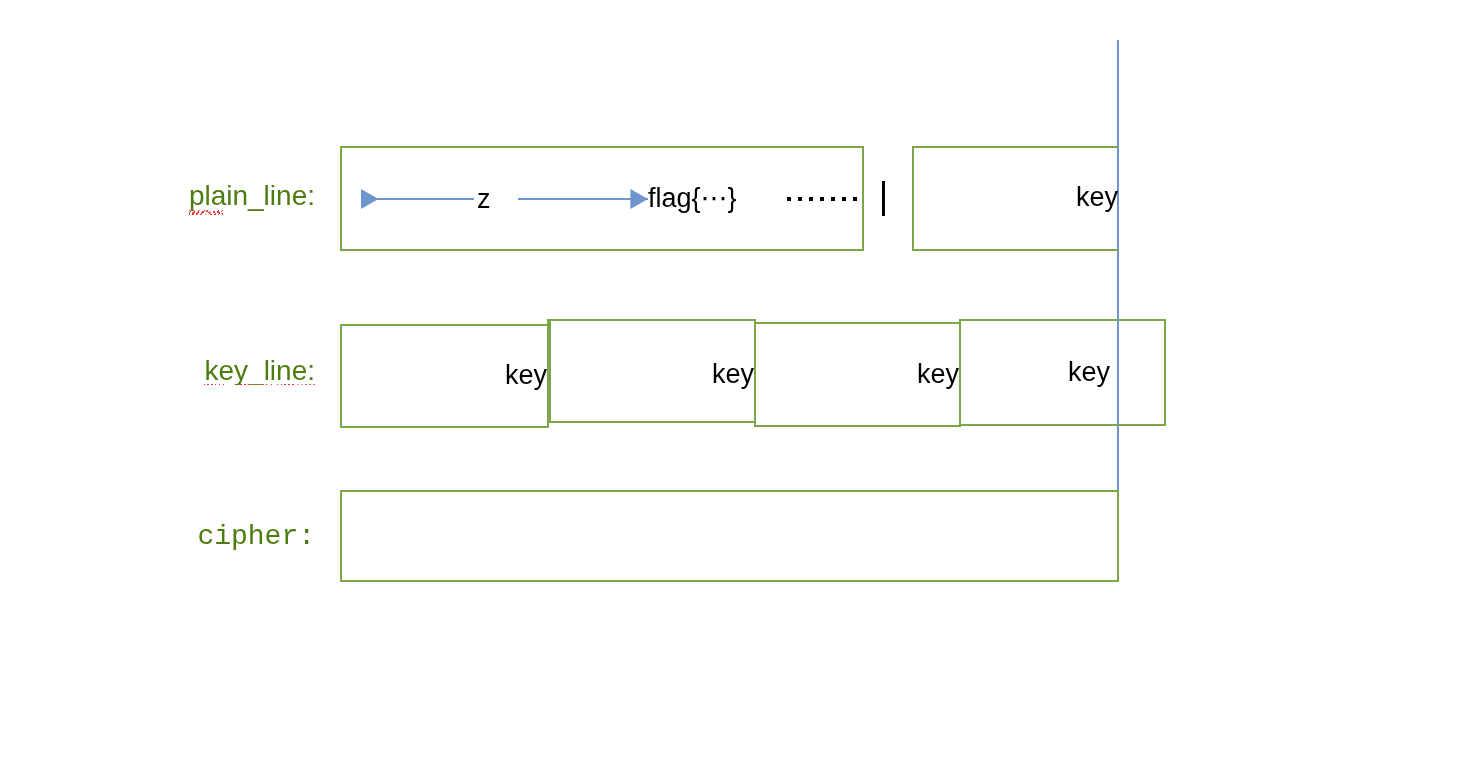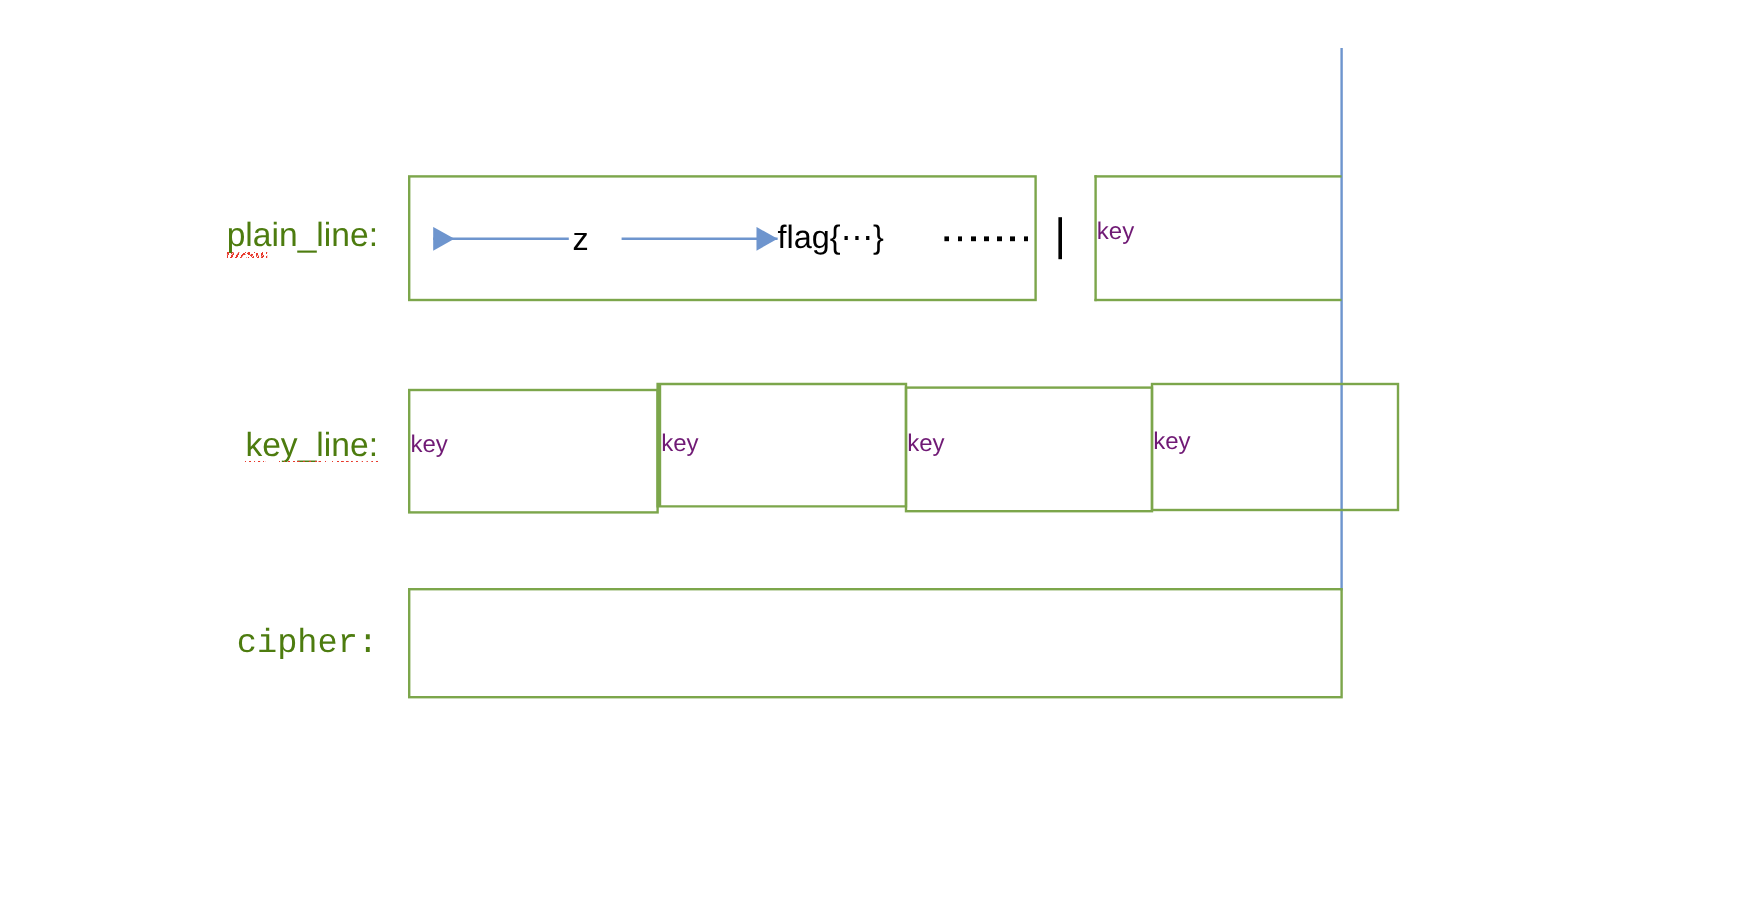--- a/index.html
+++ b/index.html
@@ -57,23 +57,23 @@
     border: 2px solid #7CA64B;
     background: transparent;
   }
   .gbox.no-right { border-right: 0; }
   .gbox.thick-left { border-left-width: 4px; }
 
   .box-text {
     position: absolute;
     left: 0;
     right: 0;
-    text-align: left;
-    font-size: 20px;
-    color: #701a75;
+    text-align: right;
+    font-size: 27px;
+    color: #000000;
     white-space: nowrap;
   }
 
   
   .vline {
     position: absolute;
     width: 2px;
     background: #6E95CE;
   }
 

